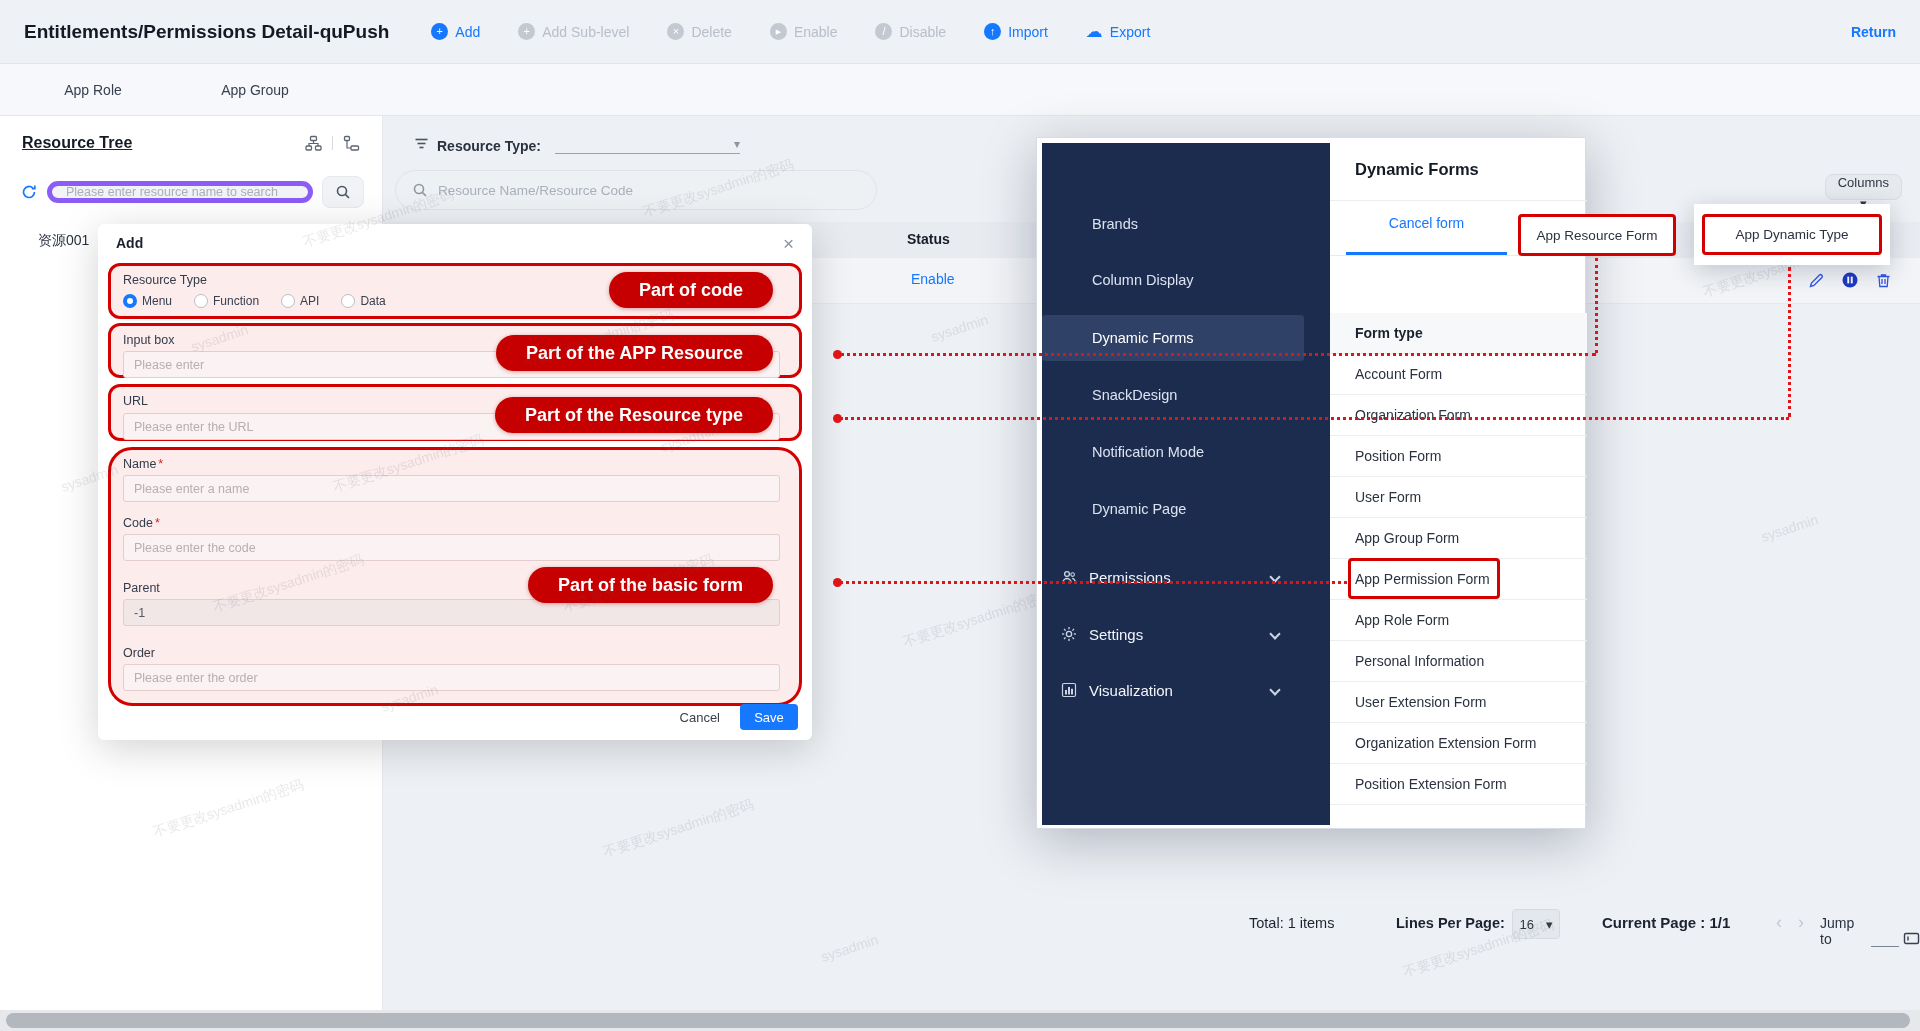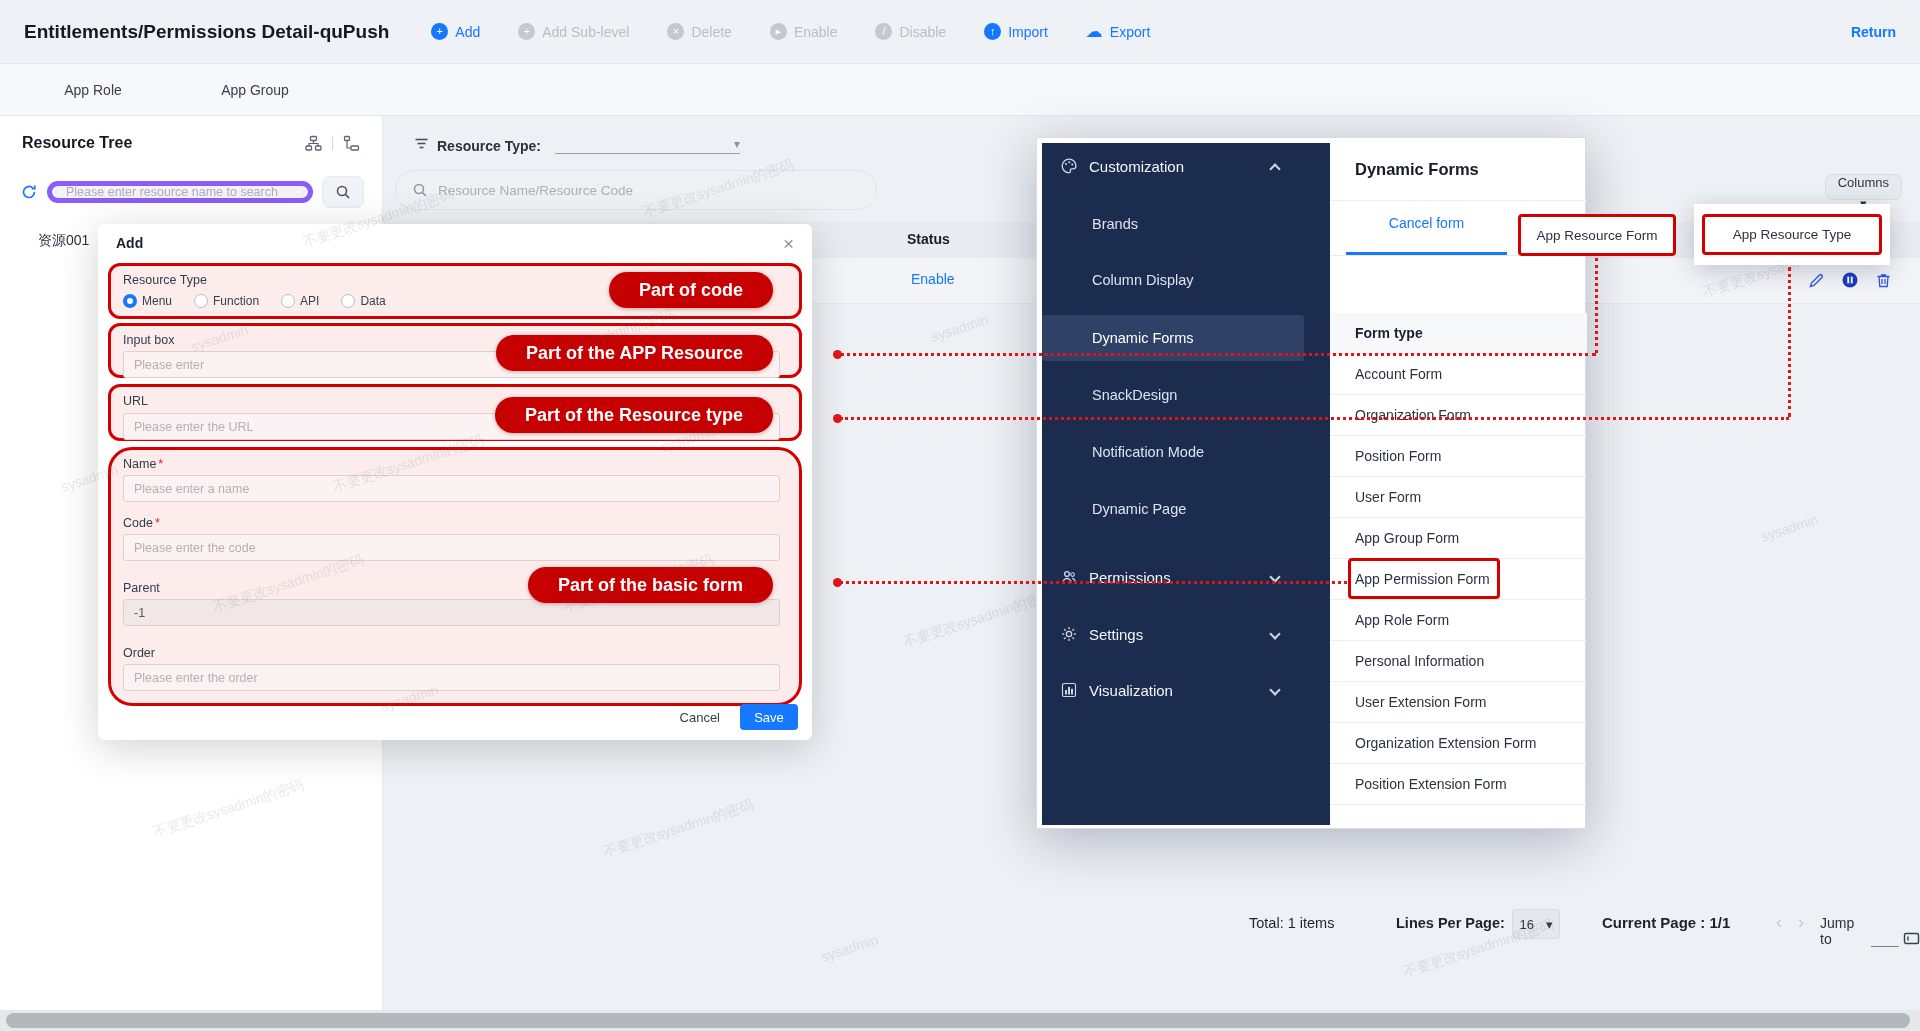--- a/index.html
+++ b/index.html
@@ -20,21 +20,21 @@
   .return-link { margin-left:auto; color:#1677ff; font-size:14px; font-weight:bold; cursor:pointer; }
 
   
   .tabbar { position:absolute; left:0; top:64px; width:1920px; height:52px; background:#f6f8fb; border-bottom:1px solid #e3e7ed; display:flex; padding-left:12px; z-index:5; }
   .tab { width:162px; display:flex; align-items:center; justify-content:center; font-size:14px; color:#39414f; position:relative; cursor:pointer; }
   .tab.active { color:#1677ff; font-weight:bold; }
   .tab.active::after { content:""; position:absolute; left:10px; right:10px; bottom:0; height:3px; background:#1677ff; }
 
   
   .left-panel { position:absolute; left:0; top:116px; width:383px; height:894px; background:#fff; border-right:1px solid #e4e8ed; }
-  .lp-header { height:54px; display:flex; align-items:center; padding:0 22px; }
+  .lp-header { height:54px; display:flex; align-items:center; padding:0 22px;text-decoration:underline; }
   .lp-title { font-weight:bold; font-size:16px; color:#151b26; }
   .lp-icons { margin-left:auto; display:flex; align-items:center; gap:10px; color:#5b6472; }
   .lp-divider { width:1px; height:14px; background:#d7dbe1; }
   .lp-search { display:flex; align-items:center; gap:9px; padding:6px 18px 0 20px; }
   .lp-input { flex:1; height:22px; background:#f1f3f6; border:5px solid #8b5cf6; border-radius:17px; padding:0 14px; font-size:12.5px; color:#4a5361; outline:none; }
   .lp-input::placeholder { color:#a9afbb; }
   .lp-search-btn { width:42px; height:32px; border-radius:8px; display:flex; align-items:center; justify-content:center; background:#f1f3f6; border:1px solid #e6e9ee; cursor:pointer; }
   .tree-item { margin-top:24px; padding-left:38px; font-size:14px; color:#28303f; cursor:pointer; }
 
   
@@ -383,32 +383,20 @@
 <div class="dot" style="left:833px; top:414px;"></div>
 <div class="dotline-h" style="left:840px; top:417px; width:949px;"></div>
 <div class="dotline-v" style="left:1788px; top:267px; height:150px;"></div>
 
 <div class="dot" style="left:833px; top:578px;"></div>
 <div class="dotline-h" style="left:840px; top:581px; width:507px;"></div>
 
 <div class="ovl-card">
   <div class="ovl-side">
 
-    <div class="side-parent" style="top:0;">
-      <span>
-        <svg width="16" height="16" viewBox="0 0 16 16">
-            <path d="M8 1.2a6.8 6.8 0 1 0 0 13.6c1 0 1.5-.7 1.5-1.5 0-.5-.2-.8-.2-1.2 0-.8.6-1.3 1.4-1.3H12a2.9 2.9 0 0 0 2.9-2.9C14.9 3.8 11.8 1.2 8 1.2z" fill="none" stroke="#cdd5e4" stroke-width="1.3"></path>
-            <circle cx="5" cy="6" r="1" fill="#cdd5e4"></circle>
-            <circle cx="8.3" cy="4.3" r="1" fill="#cdd5e4"></circle>
-            <circle cx="11.3" cy="6.6" r="1" fill="#cdd5e4"></circle>
-          </svg>
-      </span>
-      <span class="plabel">Customization</span>
-      <span class="chev up"></span>
-    </div>
     <div class="side-child" style="top:58px;">Brands</div>
     <div class="side-child" style="top:114px;">Column Display</div>
     <div class="side-child selected" style="top:172px;">Dynamic Forms</div>
     <div class="side-child" style="top:229px;">SnackDesign</div>
     <div class="side-child" style="top:286px;">Notification Mode</div>
     <div class="side-child" style="top:343px;">Dynamic Page</div>
 
     <div class="side-parent" style="top:411px;">
       <span>
         <svg width="16" height="16" viewBox="0 0 16 16">
@@ -473,14 +461,14 @@
     <div class="ftrow">Personal Information</div>
     <div class="ftrow">User Extension Form</div>
     <div class="ftrow">Organization Extension Form</div>
     <div class="ftrow">Position Extension Form</div>
   </div>
   <div class="perm-box"></div>
 </div>
 
 <div class="res-form-box">App Resource Form</div>
 <div class="res-type-card">
-  <div class="res-type-box">App Resource Type</div>
+  <div class="res-type-box">App Dynamic Type</div>
 </div>
 
 </body></html>

